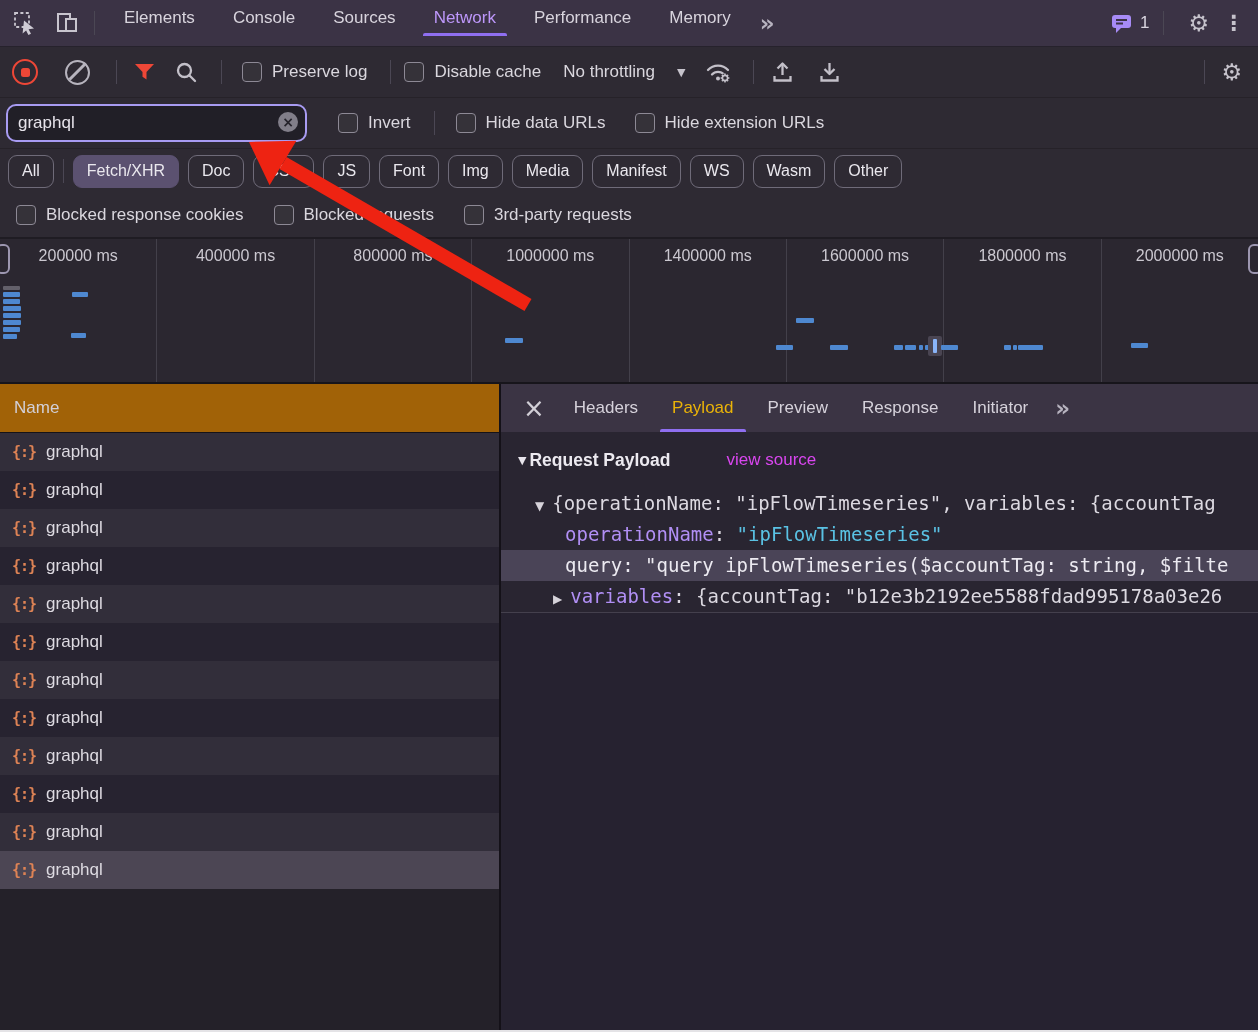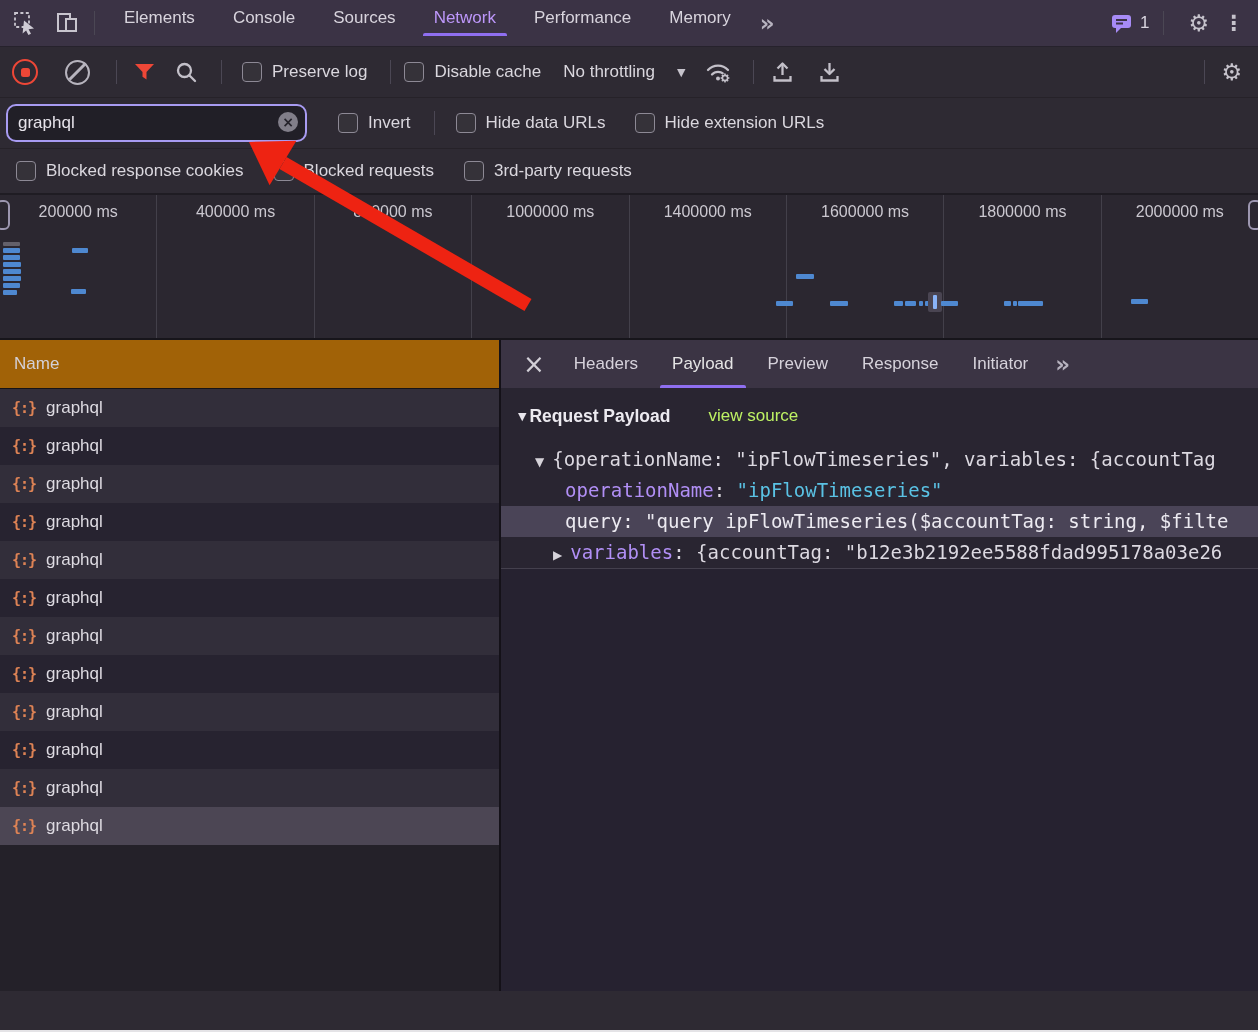--- a/index.html
+++ b/index.html
@@ -88,28 +88,28 @@
   .req-row.sel{background:#4c4654;}
   .req-icon{font-family:"DejaVu Sans Mono",monospace;font-size:15px;font-weight:bold;color:#de8355;
             margin-right:10px;letter-spacing:-1px;}
   .req-label{color:#dedbe2;font-size:17px;}
 
   #right-panel{flex:1;display:flex;flex-direction:column;background:#292531;border-left:2px solid #141118;}
   #detail-tabs{height:48px;background:#3b3444;display:flex;align-items:center;padding-left:10px;}
   .close-x{font-size:26px;color:#d2cfd7;padding:0 12px;cursor:pointer;line-height:1;}
   .dtab{position:relative;height:48px;display:flex;align-items:center;padding:0 17px;
         color:#d6d2db;font-size:17px;cursor:pointer;}
-  .dtab.selected{color:#e5e5e5;}
+  .dtab.selected{color:#eab308;}
   .dtab.selected::after{content:"";position:absolute;left:5px;right:5px;bottom:0;height:3px;
         background:#8f6ff0;border-radius:2px 2px 0 0;}
 
   #payload-head{height:56px;display:flex;align-items:center;padding-left:17px;}
   #payload-head .tri{font-size:11px;color:#e8e5ec;margin-right:3px;cursor:pointer;}
   #payload-title{color:#eceaf0;font-size:17.5px;font-weight:bold;}
-  #view-source{color:#bef264;font-size:17px;margin-left:38px;cursor:pointer;}
+  #view-source{color:#d946ef;font-size:17px;margin-left:56px;cursor:pointer;}
 
   .tree-row{height:31px;line-height:31px;white-space:nowrap;overflow:hidden;
             font-family:"DejaVu Sans Mono",monospace;font-size:19px;color:#dcd9e1;cursor:pointer;}
   .tree-row .caret{font-family:"DejaVu Sans",sans-serif;font-size:12px;color:#d6d3da;margin-right:8px;}
   .tree-row.r-root{padding-left:34px;}
   .tree-row.r-op,.tree-row.r-query{padding-left:64px;}
   .tree-row.r-vars{padding-left:52px;}
   .tree-row.hl{background:#4a4457;color:#eceaf1;}
   .k-purple{color:#b18ff5;}
   .v-cyan{color:#5ac2e4;}
@@ -248,20 +248,35 @@
     <span class="cb-group" style="margin-left:21px;">
       <span class="cb"></span>
       <span class="cb-label">Hide data URLs</span>
     </span>
     <span class="cb-group" style="margin-left:29px;">
       <span class="cb"></span>
       <span class="cb-label">Hide extension URLs</span>
     </span>
   </div>
 
+  <div id="chip-row">
+      <div class="chip">All</div>
+      <div class="vdiv"></div>
+      <div class="chip selected">Fetch/XHR</div>
+      <div class="chip">Doc</div>
+      <div class="chip">CSS</div>
+      <div class="chip">JS</div>
+      <div class="chip">Font</div>
+      <div class="chip">Img</div>
+      <div class="chip">Media</div>
+      <div class="chip">Manifest</div>
+      <div class="chip">WS</div>
+      <div class="chip">Wasm</div>
+      <div class="chip">Other</div>
+    </div>
 
   <div id="check-row">
     <span class="cb-group">
       <span class="cb"></span>
       <span class="cb-label">Blocked response cookies</span>
     </span>
     <span class="cb-group">
       <span class="cb"></span>
       <span class="cb-label">Blocked requests</span>
     </span>

